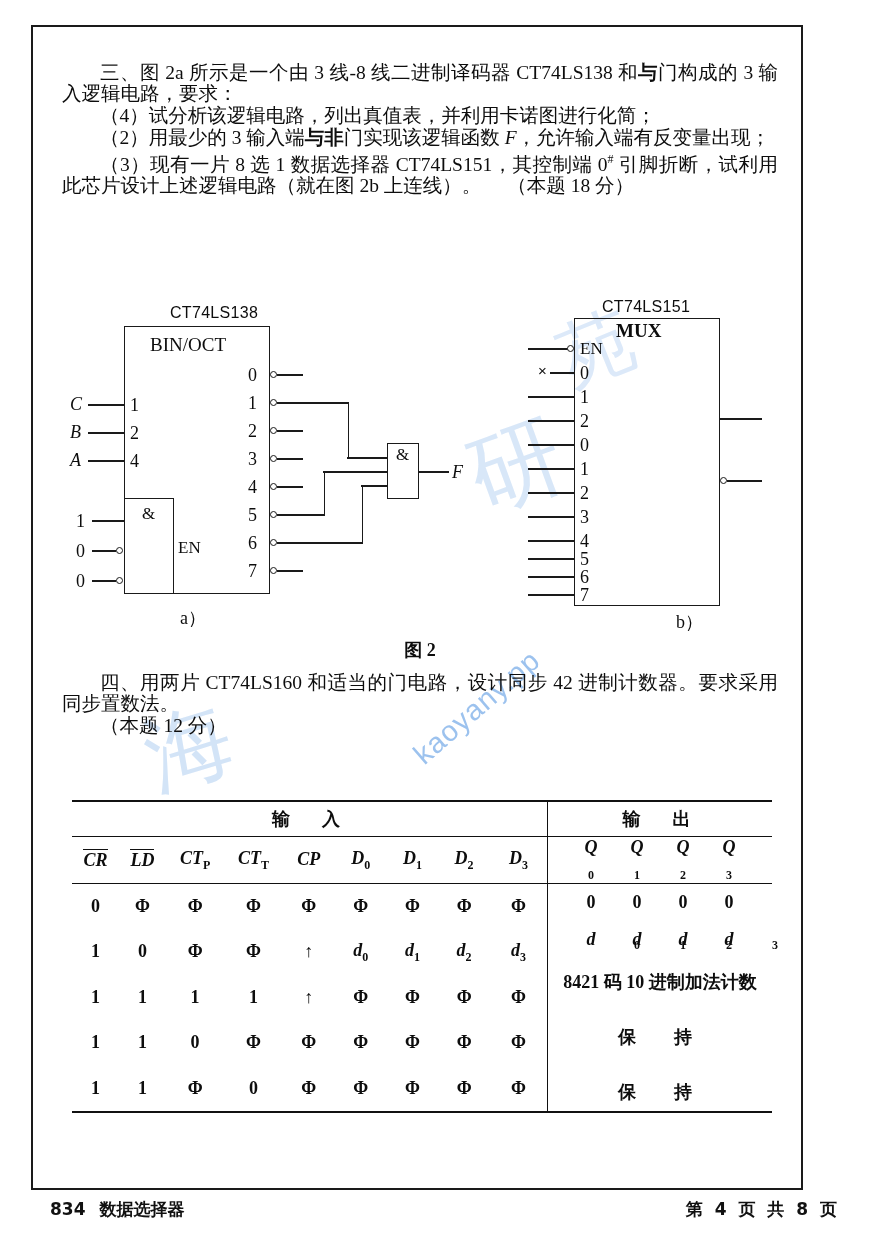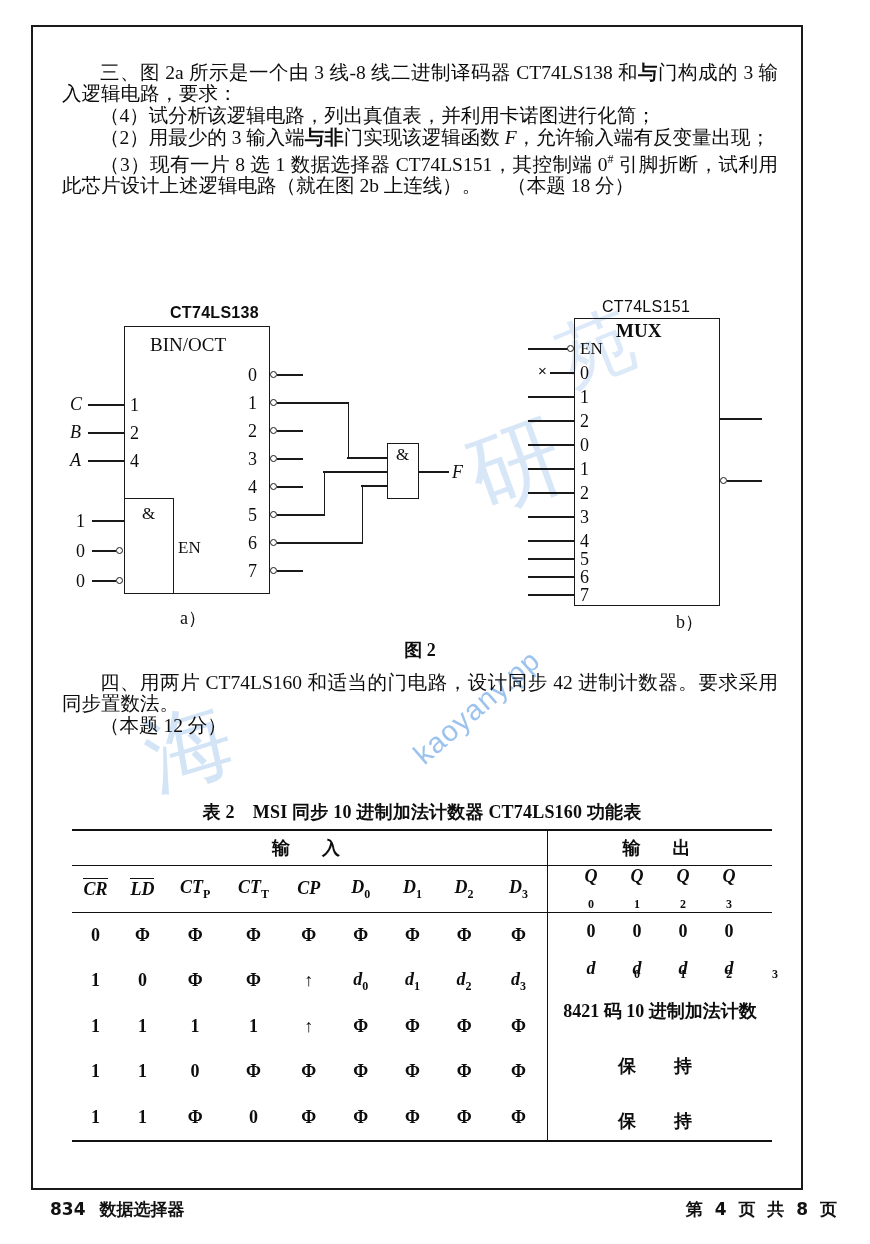--- a/index.html
+++ b/index.html
@@ -246,21 +246,21 @@
 
 <div id="text-block">
   <p class="para indent"><span>三、图 2a 所示是一个由 3 线-8 线二进制译码器 CT74LS138 和</span><span class="b">与</span><span>门构成的 3 输入逻辑电路，要求：</span></p>
   <p class="para indent">（4）试分析该逻辑电路，列出真值表，并利用卡诺图进行化简；</p>
   <p class="para indent"><span>（2）用最少的 3 输入端</span><span class="b">与非</span><span>门实现该逻辑函数 </span><span class="it">F</span><span>，允许输入端有反变量出现；</span></p>
   <p class="para indent"><span>（3）现有一片 8 选 1 数据选择器 CT74LS151，其控制端 0</span><span class="sup">#</span><span> 引脚折断，试利用此芯片设计上述逻辑电路（就在图 2b 上连线）。</span><span style="margin-left:26px">（本题 18 分）</span></p>
 </div>
 
 <div id="figure-2">
 
-  <div class="chip-title" style="left:108px; top:14px;font-weight:bold;">CT74LS138</div>
+  <div class="chip-title" style="left:108px; top:14px;">CT74LS138</div>
   <div class="chip-box" style="left:62px; top:36px; width:146px; height:268px;"></div>
   <div class="chip-inner-text" style="left:88px; top:44px;">BIN/OCT</div>
 
   <div class="pin-num" style="left:68px; top:106px;">1</div>
   <div class="pin-num" style="left:68px; top:134px;">2</div>
   <div class="pin-num" style="left:68px; top:162px;">4</div>
 
   <div class="sig-lbl" style="left:8px; top:104px;">C</div>
   <div class="sig-lbl" style="left:8px; top:132px;">B</div>
   <div class="sig-lbl" style="left:8px; top:160px;">A</div>
@@ -365,21 +365,20 @@
 
   <div id="fig-caption">图 2</div>
 </div>
 
 <div id="text-block-2">
   <p class="para indent">四、用两片 CT74LS160 和适当的门电路，设计同步 42 进制计数器。要求采用同步置数法。</p>
   <p class="para indent">（本题 12 分）</p>
 </div>
 
 <div id="table-wrap">
-  <div id="table-caption">表 2　MSI 同步 10 进制加法计数器 CT74LS160 功能表</div>
   <table class="fn">
     <tbody>
         <tr class="rule-top">
       <td class="hdr-cell grp-head" colspan="9">输　入</td>
       <td class="hdr-cell vdiv grp-head">输　出</td>
     </tr>
     <tr class="rule-thin">
       <td class="hdr-cell" style="width:50px"><span class="ovl ital">CR</span></td>
       <td class="hdr-cell" style="width:50px"><span class="ovl ital">LD</span></td>
       <td class="hdr-cell" style="width:62px"><span class="ital">CT</span><span class="sub">P</span></td>

